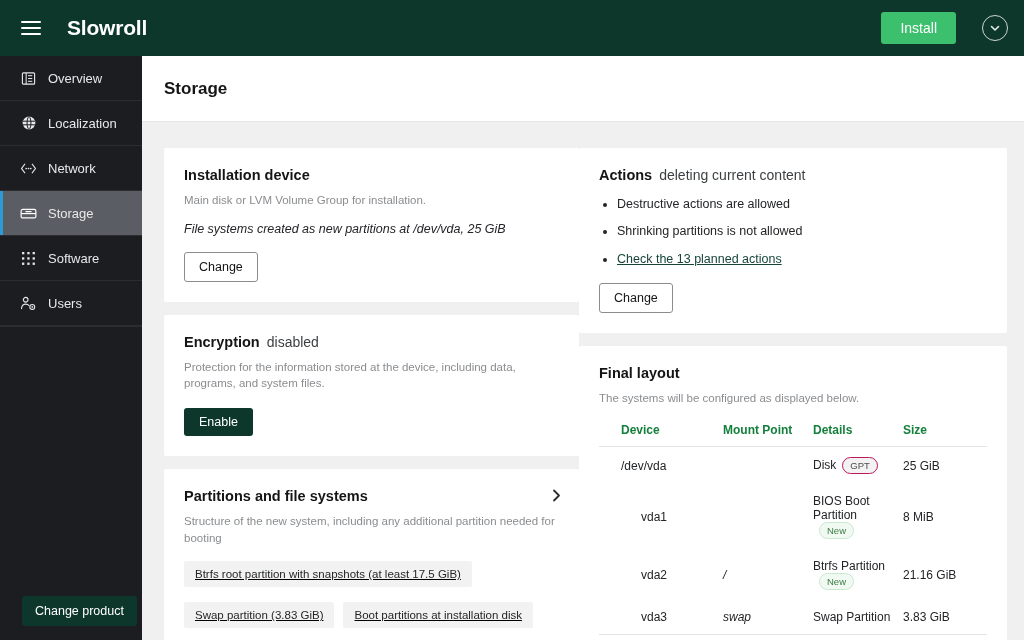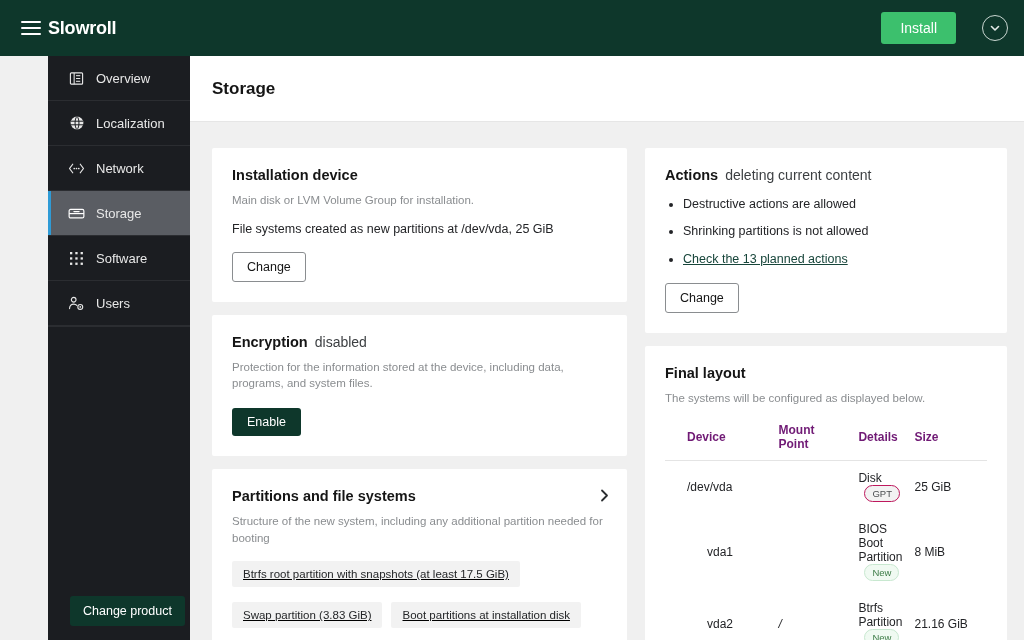--- a/index.html
+++ b/index.html
@@ -19,40 +19,40 @@
     padding: 0 16px 0 14px;
     position: relative; z-index: 5;
   }
   .hamburger {
     width: 34px; height: 34px;
     display: flex; flex-direction: column; justify-content: center; align-items: center;
     gap: 4px; cursor: pointer; border-radius: 3px;
   }
   .hamburger span { display: block; width: 20px; height: 2px; background: #ffffff; border-radius: 1px; }
   .brand {
-    color: #ffffff; font-size: 18px; font-weight: bold;
-    letter-spacing: -0.2px;
+    color: #ffffff; font-size: 21px; font-weight: bold;
+    margin-left: 19px; letter-spacing: -0.2px;
   }
   .topbar-right { margin-left: auto; display: flex; align-items: center; gap: 26px; }
   .install-btn {
     background: #3cc06d; color: #ffffff;
     border: none; border-radius: 3px;
     font-size: 14px; font-family: "Liberation Sans", sans-serif;
     padding: 8px 19px; cursor: pointer;
   }
   .chev-circle {
     width: 26px; height: 26px; border-radius: 50%;
     border: 1.5px solid #c9d6d1;
     display: flex; align-items: center; justify-content: center;
     cursor: pointer;
   }
   .chev-circle svg { display: block; }
 
   
-  .body-row { flex: 1; display: flex; min-height: 0; margin-left: 48px; }
+  .body-row { flex: 1; display: flex; min-height: 0; }
 
   
   .sidebar {
     width: 142px; flex: 0 0 142px;
     background: #1b1d21;
     display: flex; flex-direction: column;
     position: relative;
   }
   .nav-item {
     display: flex; align-items: center;
@@ -88,21 +88,21 @@
   .content { flex: 1; display: flex; flex-direction: column; min-width: 0; background: #f0f0f0; }
   .page-header {
     background: #ffffff;
     padding: 23px 0 22px 22px;
     border-bottom: 1px solid #e6e6e6;
     flex: 0 0 auto;
   }
   .page-title { font-size: 17px; font-weight: bold; color: #151515; }
 
   .panels {
-    flex: 1; display: flex; gap: 18px;
+    flex: 1; display: flex; 
     padding: 26px 17px 0 22px;
     align-items: flex-start;
     overflow: hidden;
   }
   .col { display: flex; flex-direction: column; gap: 13px; }
   .col-left { flex: 0 0 415px; }
   .col-right { flex: 1; min-width: 0; }
 
   .card {
     background: #ffffff;
@@ -111,21 +111,21 @@
     position: relative;
   }
   .card-title {
     font-size: 14.5px; font-weight: bold; color: #151515;
     display: flex; align-items: baseline; gap: 7px;
   }
   .card-title .sub { font-weight: normal; color: #3c3f42; font-size: 14px; }
   .card-desc {
     font-size: 11.5px; color: #8a8d90; margin-top: 9px; line-height: 1.45;
   }
-  .card-line { font-size: 12.5px; color: #232427; margin-top: 13px; }
+  .card-line { font-size: 12.5px; color: #232427; margin-top: 13px; font-style: italic; }
 
   .btn-outline {
     margin-top: 16px;
     background: #ffffff; color: #151515;
     border: 1px solid #8a8d90; border-radius: 3px;
     font-size: 12.5px; font-family: "Liberation Sans", sans-serif;
     padding: 7px 14px; cursor: pointer;
   }
   .btn-dark {
     margin-top: 16px;
@@ -150,21 +150,21 @@
   .bullets { margin: 13px 0 0 18px; }
   .bullets li { font-size: 12.5px; color: #232427; margin-bottom: 11px; line-height: 1.3; }
   .bullets li:last-child { margin-bottom: 0; }
   .link-action {
     color: #17453a; text-decoration: underline; cursor: pointer;
   }
 
   
   .layout-table { width: 100%; border-collapse: collapse; margin-top: 17px; }
   .layout-table th {
-    text-align: left; font-size: 12px; font-weight: bold; color: #701a75;
+    text-align: left; font-size: 12px; font-weight: bold; color: #15803d;
     padding: 0 6px 9px 6px; border-bottom: 1px solid #e4e4e4;
   }
   .layout-table td {
     font-size: 12px; color: #232427;
     padding: 10px 6px; border-bottom: none;
   }
   .layout-table tbody tr:last-child td { border-bottom: 1px solid #e4e4e4; }
   .col-device { width: 118px; padding-left: 22px !important; }
   .col-mount  { width: 90px; }
   .col-details{ }

